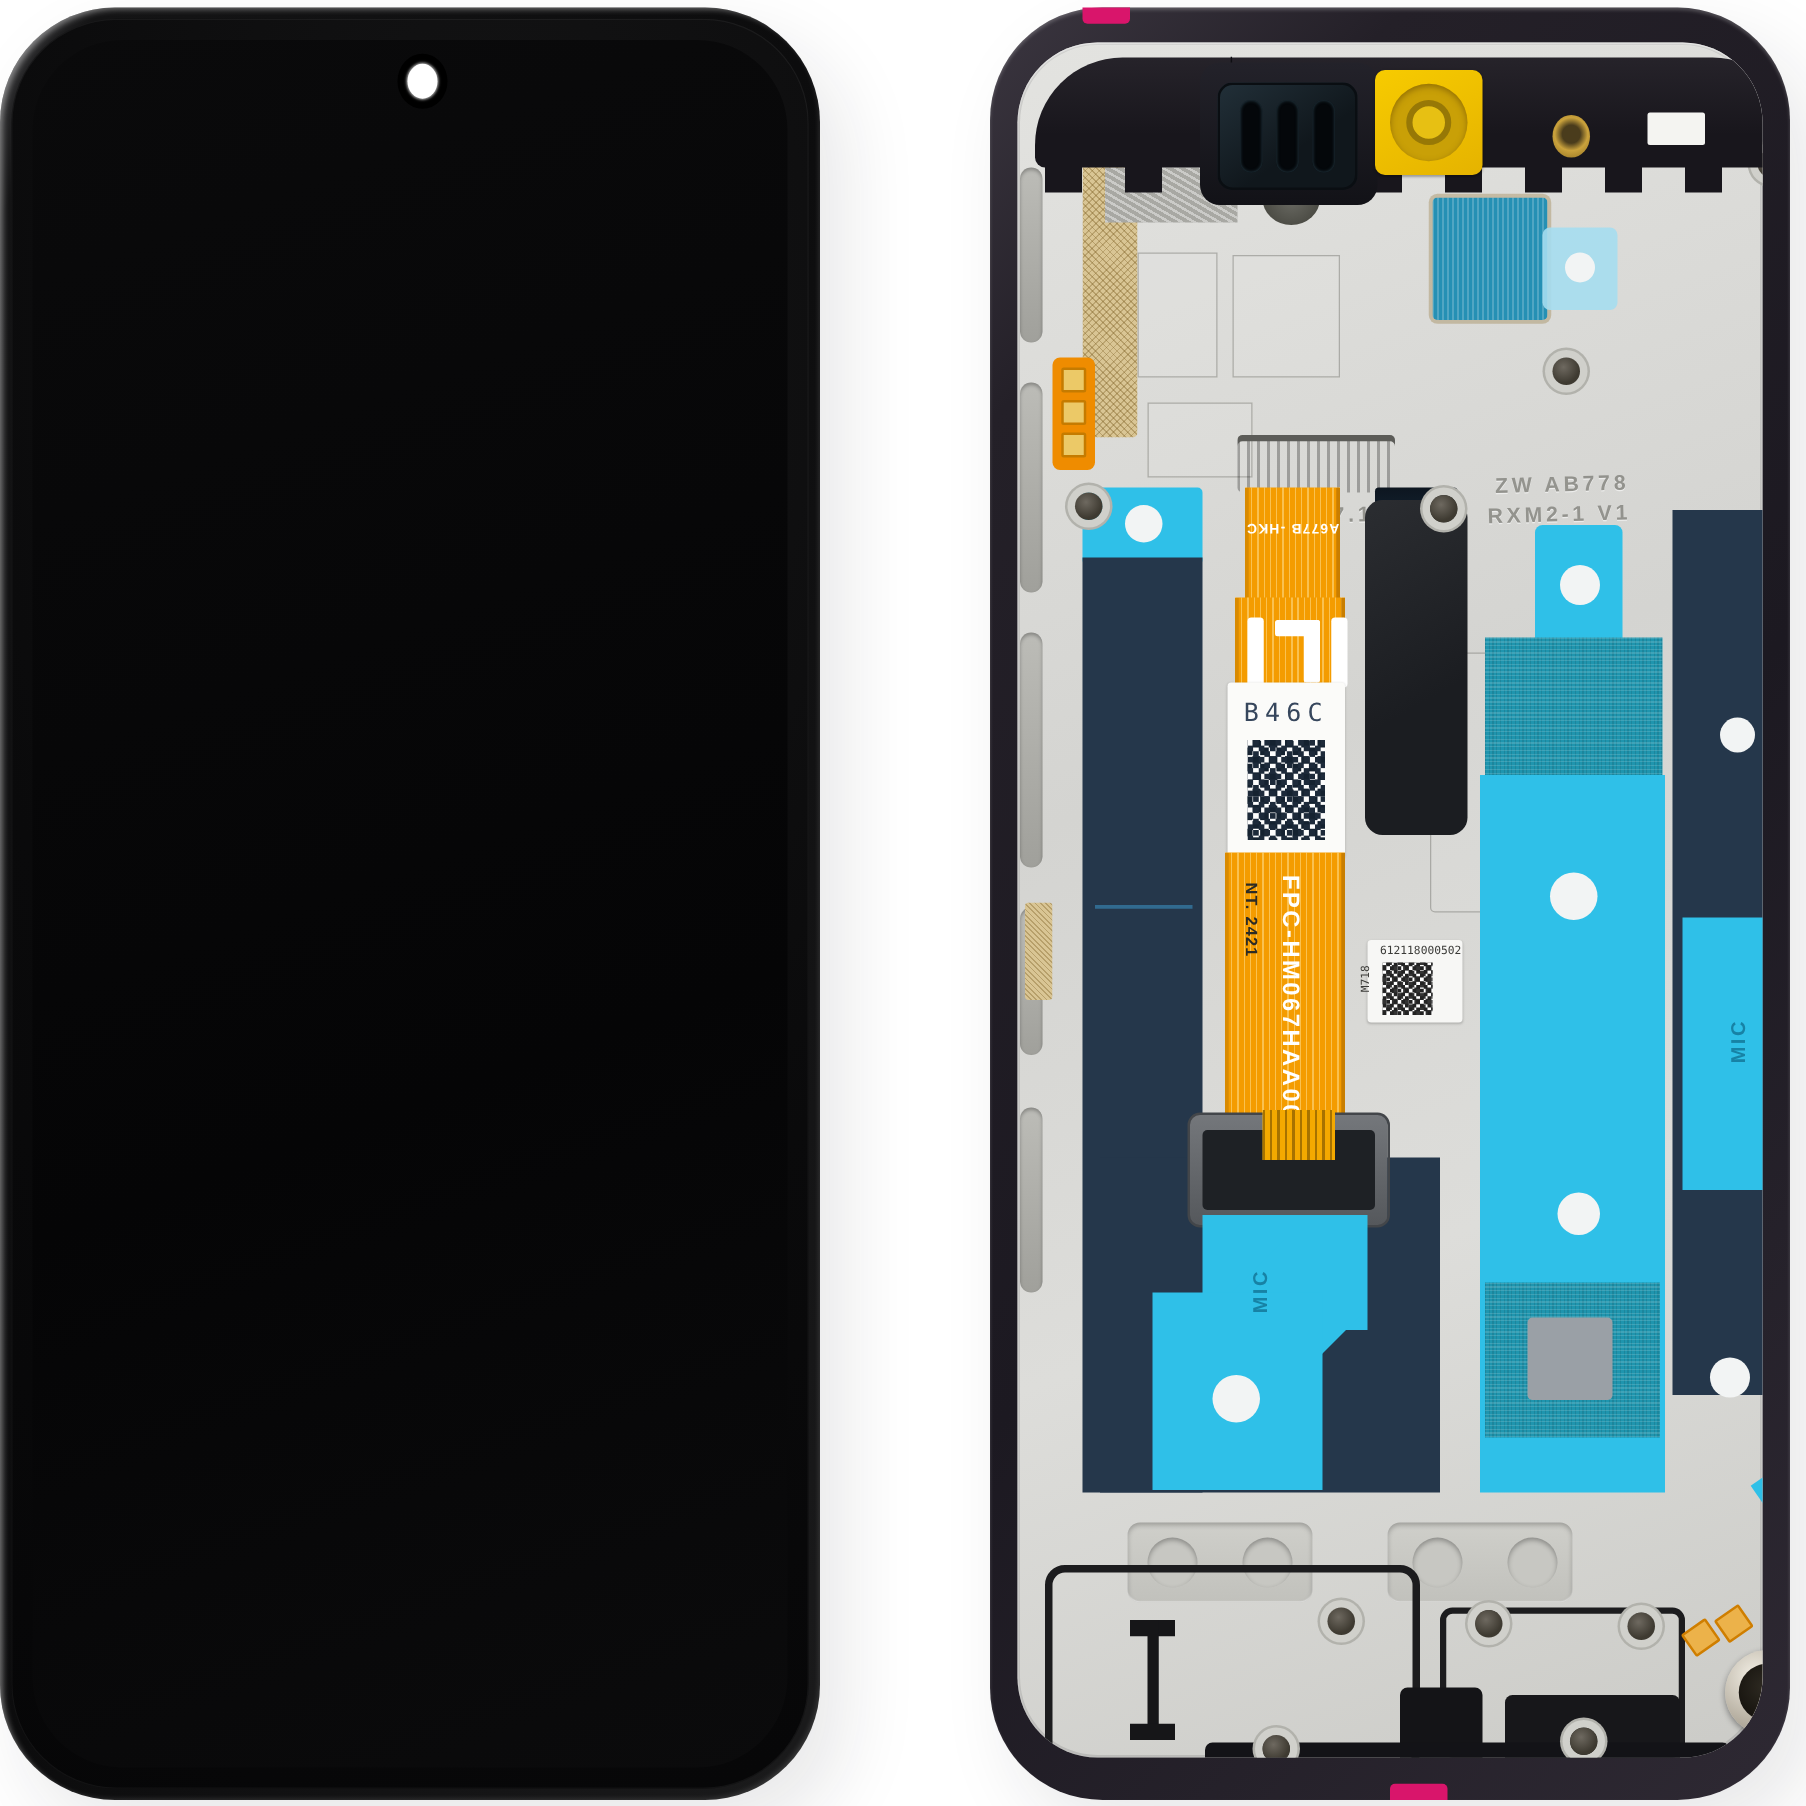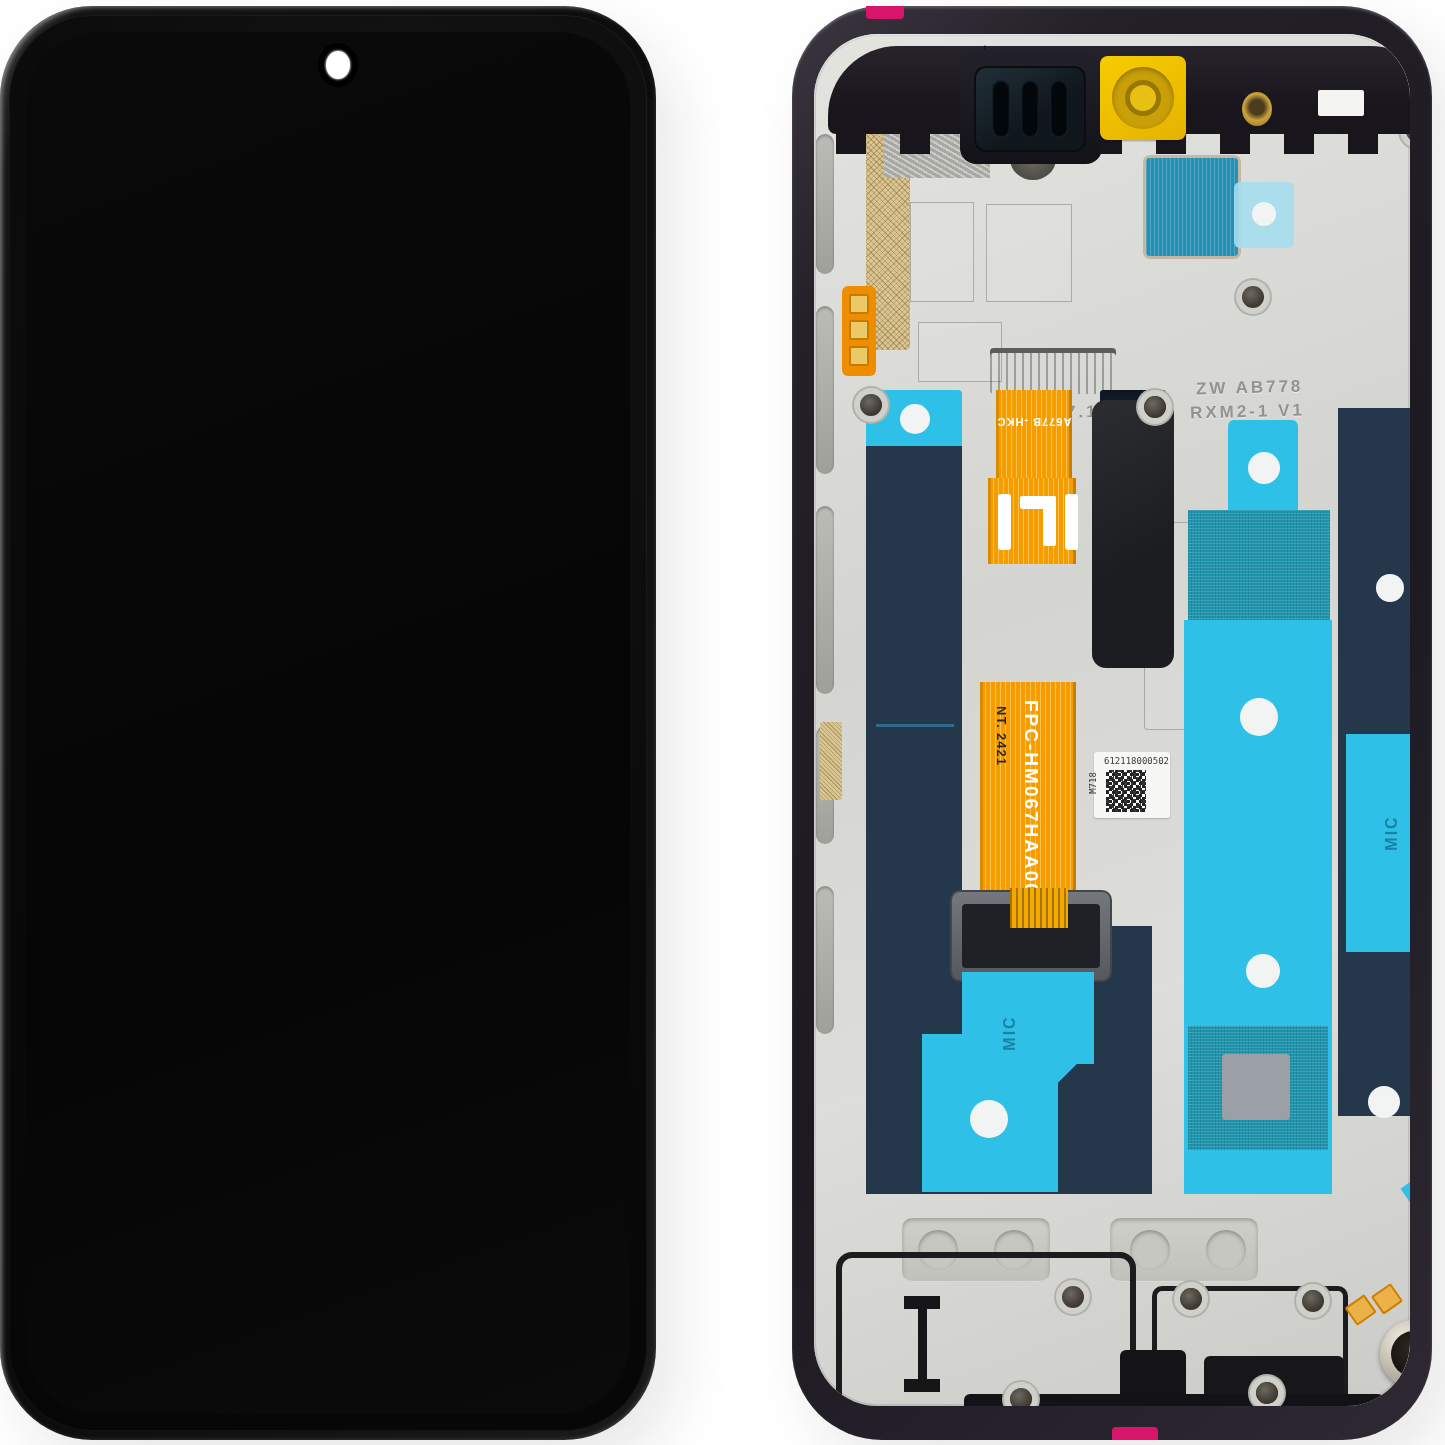--- a/index.html
+++ b/index.html
@@ -288,20 +288,24 @@
       <div class="orange-flex ribbon-a">
         <div class="flex-code-top">A677B -HKC</div>
       </div>
       <div class="orange-flex ribbon-b"></div>
       <div class="bracket-print">
         <div class="br-bar br-l"></div>
         <div class="br-corner-h"></div>
         <div class="br-corner-v"></div>
         <div class="br-bar br-r"></div>
       </div>
+      <div class="qr-label">
+        <div class="qr-code-text">B46C</div>
+        <div class="qr-pat"></div>
+      </div>
       <div class="orange-flex ribbon-c">
         <div class="vtext nt-code">NT. 2421</div>
         <div class="vtext fpc-code">FPC-HM067HAA00-A</div>
       </div>
       <div class="fpc-conn-bottom">
         <div class="fcb-inner"></div>
         <div class="fcb-nub"></div>
       </div>
       <div class="cyan zig1"></div>
       <div class="cyan zig3"></div>

